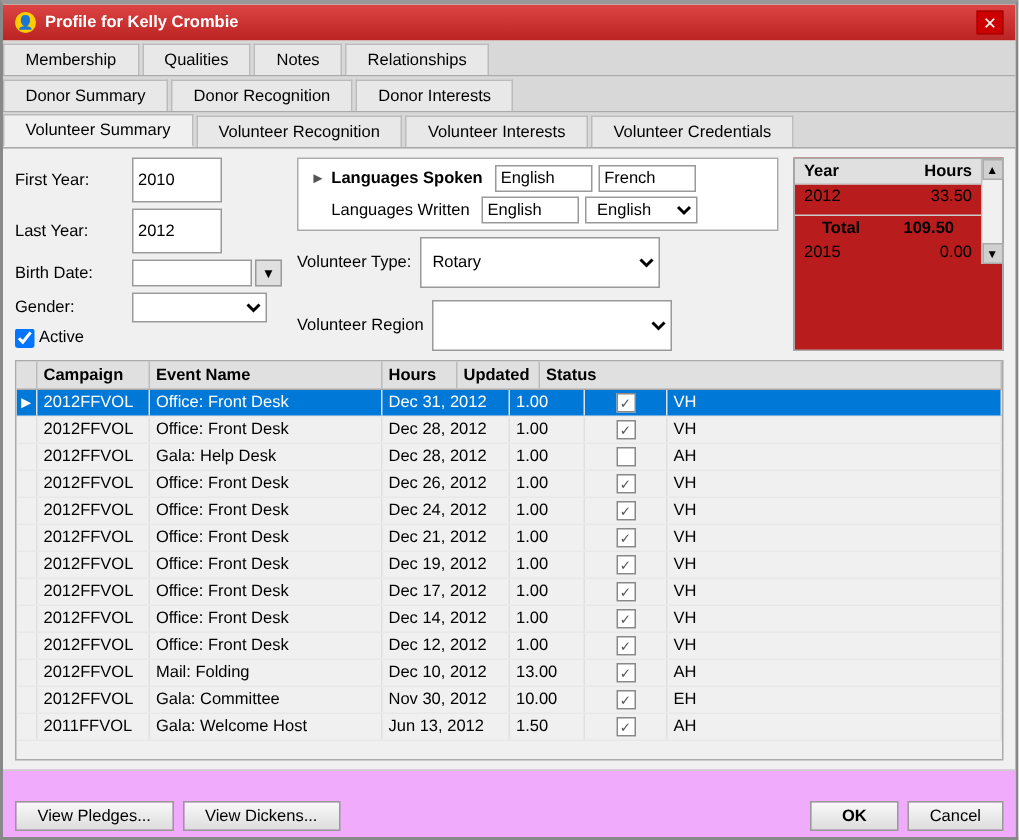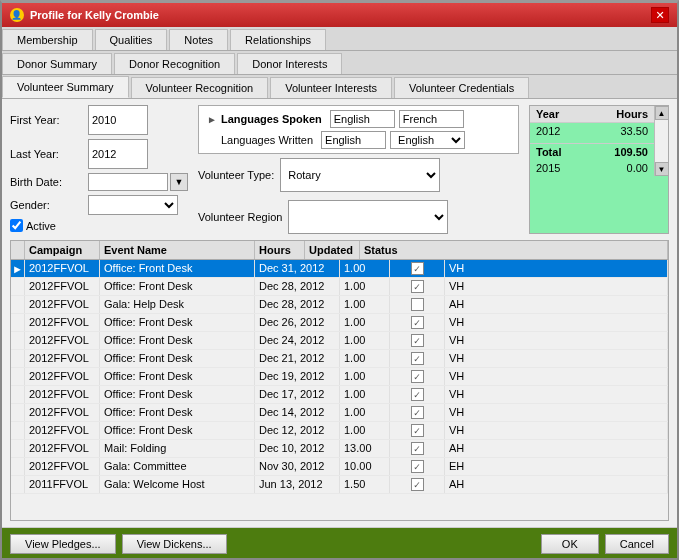--- a/index.html
+++ b/index.html
@@ -123,42 +123,42 @@
       border: 1px solid #999;
       background: white;
       padding: 1px 3px;
       font-size: 11px;
       width: 75px;
       height: 18px;
     }
 
     .year-hours-box {
       border: 1px solid #aaa;
-      background: #86efac;
+      background: #b91c1c;
       min-width: 140px;
     }
     .yh-header {
       background: #e0e0e0;
       display: flex;
       justify-content: space-between;
       padding: 2px 6px;
       font-weight: bold;
       font-size: 11px;
       border-bottom: 1px solid #ccc;
     }
     .yh-row {
       display: flex;
       justify-content: space-between;
       padding: 2px 6px;
       font-size: 11px;
     }
     .yh-total-row {
       display: flex;
       justify-content: space-between;
-      padding: 2px 6px;
+      padding: 2px 18px;
       font-size: 11px;
       font-weight: bold;
       border-top: 1px solid #ccc;
     }
     .yh-with-scroll {
       display: flex;
     }
     .yh-data { flex: 1; }
     .yh-scrollbar {
       width: 14px;
@@ -181,21 +181,20 @@
       width: 100%;
     }
 
     .active-row {
       display: flex;
       align-items: center;
       gap: 4px;
     }
     .checkbox-wrap {
       display: flex;
-      align-items: center;
       gap: 3px;
     }
 
     .vol-type-row {
       display: flex;
       align-items: center;
       gap: 6px;
       margin-bottom: 4px;
     }
     .vol-region-row {
@@ -261,41 +260,42 @@
       background: white;
       display: flex; align-items: center; justify-content: center;
       font-size: 9px;
     }
     .check-icon.checked { color: #555; }
 
     .bottom-bar {
       display: flex;
       justify-content: space-between;
       align-items: flex-end;
-      padding: 6px 8px 4px 8px;
-      background: #4d7c0f;
+      padding: 20px 8px 4px 8px;
+      background: #f0abfc;
       border-top: 1px solid #ccc;
     }
     .bottom-left { display: flex; gap: 6px; }
     .bottom-right { display: flex; gap: 6px; }
     .btn {
       padding: 3px 14px;
       background: linear-gradient(to bottom, #f8f8f8, #ddd);
       border: 1px solid #999;
       font-size: 11px;
       cursor: pointer;
       min-width: 60px;
       text-align: center;
     }
     .btn-ok {
       padding: 3px 20px;
       background: linear-gradient(to bottom, #f8f8f8, #ddd);
       border: 1px solid #999;
       font-size: 11px;
       cursor: pointer;
+      font-weight: bold;
     }
 
     .gender-select {
       border: 1px solid #999;
       background: white;
       font-size: 11px;
       height: 20px;
       width: 90px;
       padding: 1px 3px;
     }

